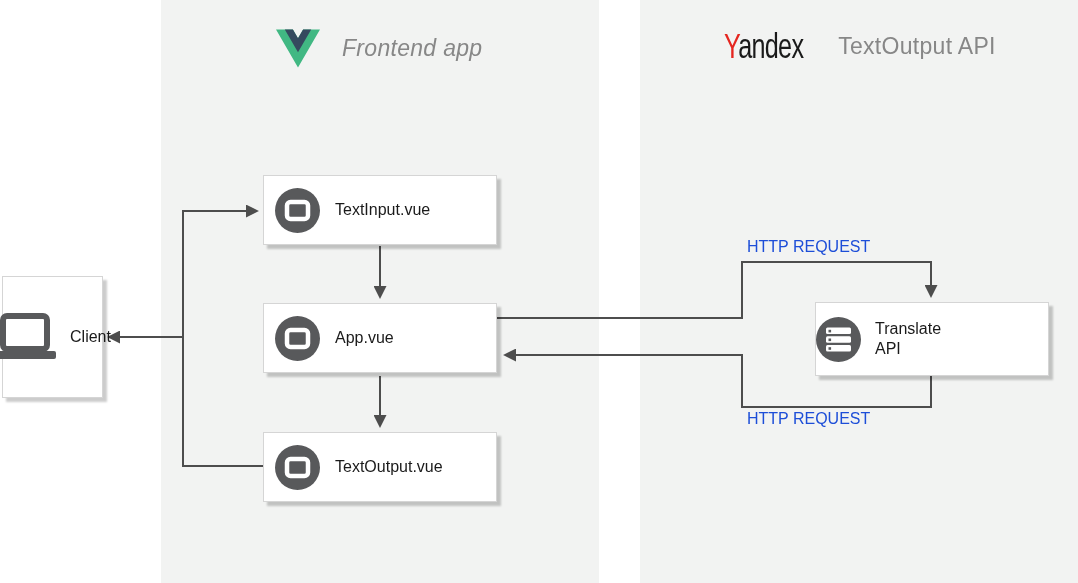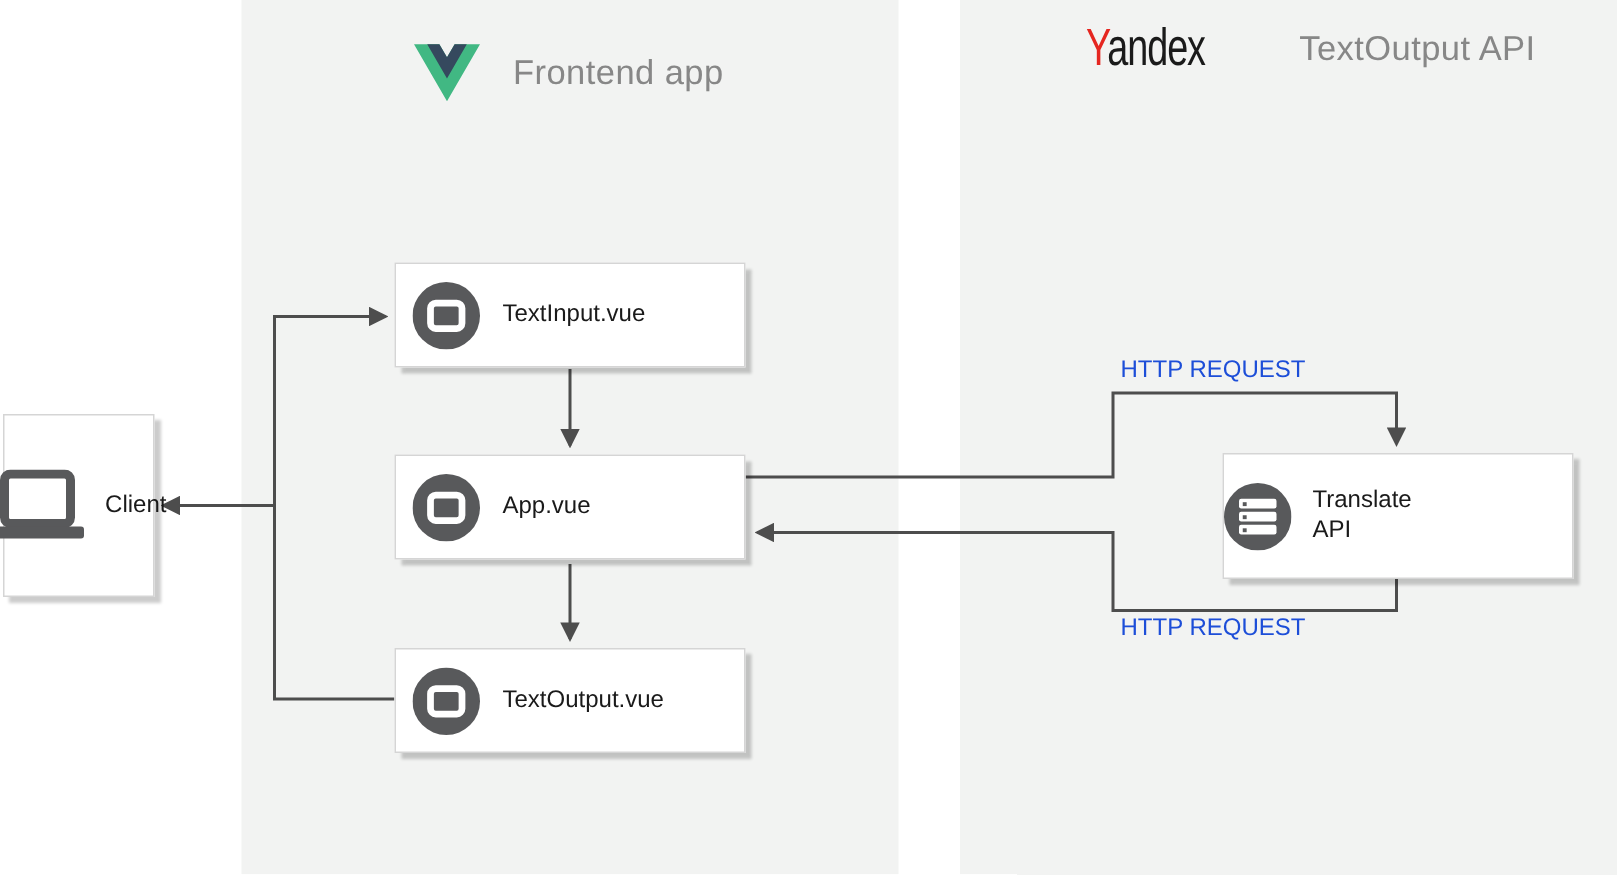--- a/index.html
+++ b/index.html
@@ -5,38 +5,38 @@
   html,body{margin:0;padding:0;background:#ffffff;}
   #canvas{
     position:relative;width:1078px;height:583px;overflow:hidden;
     font-family:"Liberation Sans",sans-serif;background:#ffffff;
   }
   .panel{position:absolute;top:0;height:583px;background:#f2f3f2;}
   #panel-frontend{left:161px;width:438px;}
   #panel-yandex{left:640px;width:438px;}
   .panel-header{position:absolute;display:flex;align-items:center;}
   .panel-title{font-size:23px;color:#878787;letter-spacing:0.3px;}
-  #frontend-header{left:276px;top:24px;height:48px;gap:22px;}
-  #yandex-header{left:724px;top:8px;height:48px;gap:32px;}
+  #frontend-header{left:276px;top:24px;height:48px;gap:22px;font-style:italic;}
+  #yandex-header{left:724px;top:22px;height:48px;gap:4px;}
   .yandex-word{
     font-size:35px;color:#1a1a1a;transform:scaleX(0.72);transform-origin:left center;
     letter-spacing:-1px;white-space:nowrap;
   }
   .yandex-word .y-red{color:#e52620;}
   .node{
     position:absolute;background:#ffffff;border:1px solid #d5d5d5;
     box-shadow:4px 4px 2px rgba(0,0,0,0.20);
     display:flex;align-items:center;box-sizing:border-box;
   }
   .comp-node{width:234px;height:70px;padding-left:11px;gap:15px;}
   .comp-label{font-size:16px;color:#1a1a1a;line-height:20px;}
   #node-text-input{left:263px;top:175px;}
   #node-app{left:263px;top:303px;}
   #node-text-output{left:263px;top:432px;}
-  #node-translate-api{left:815px;top:302px;width:234px;height:84px;gap:14px;}
+  #node-translate-api{left:815px;top:302px;width:234px;height:74px;gap:14px;}
   #node-client{
     left:2px;top:276px;width:101px;height:122px;
     flex-direction:row;justify-content:center;gap:14px;
   }
   .icon-wrap{flex:0 0 auto;display:flex;align-items:center;}
   svg{display:block;}
   .http-label{position:absolute;font-size:16px;color:#1d4ed8;white-space:nowrap;}
   #http-request-label{left:747px;top:238px;}
   #http-response-label{left:747px;top:410px;}
   #edges{position:absolute;left:0;top:0;z-index:1;}

